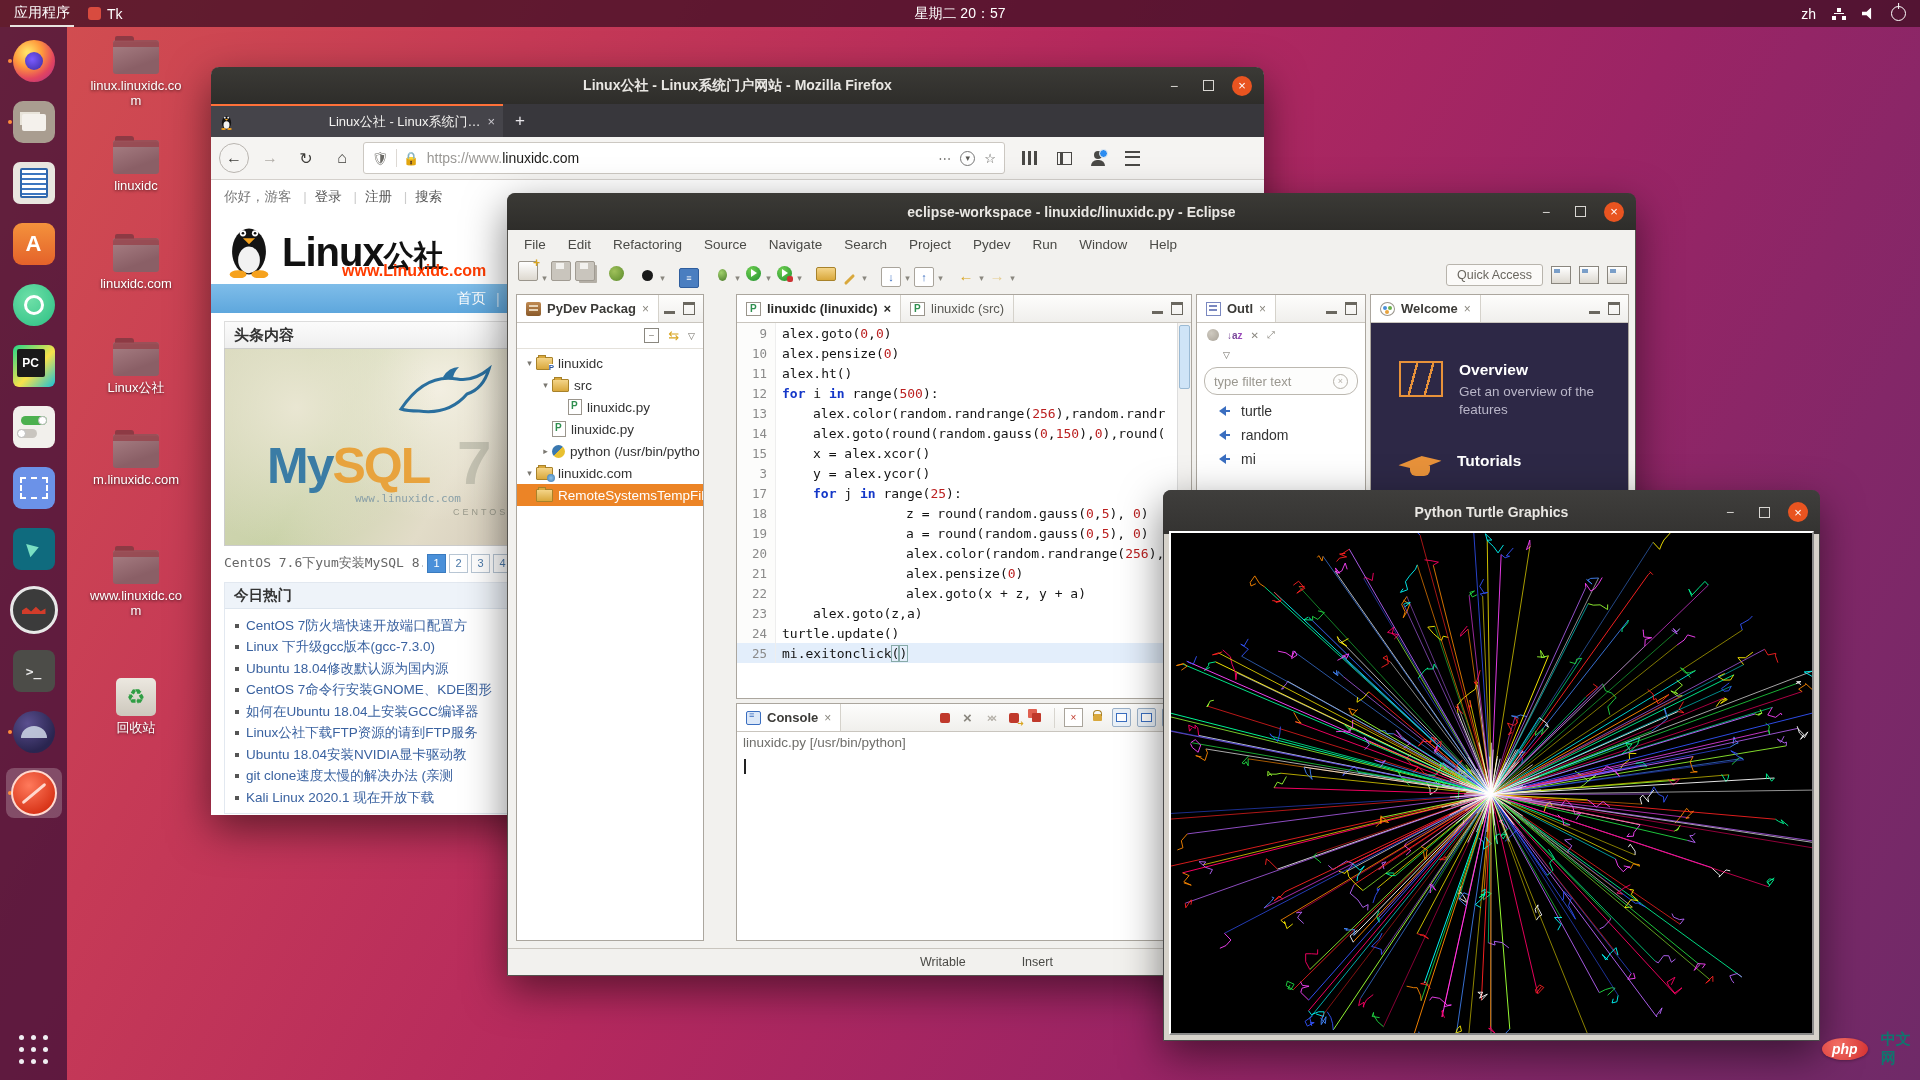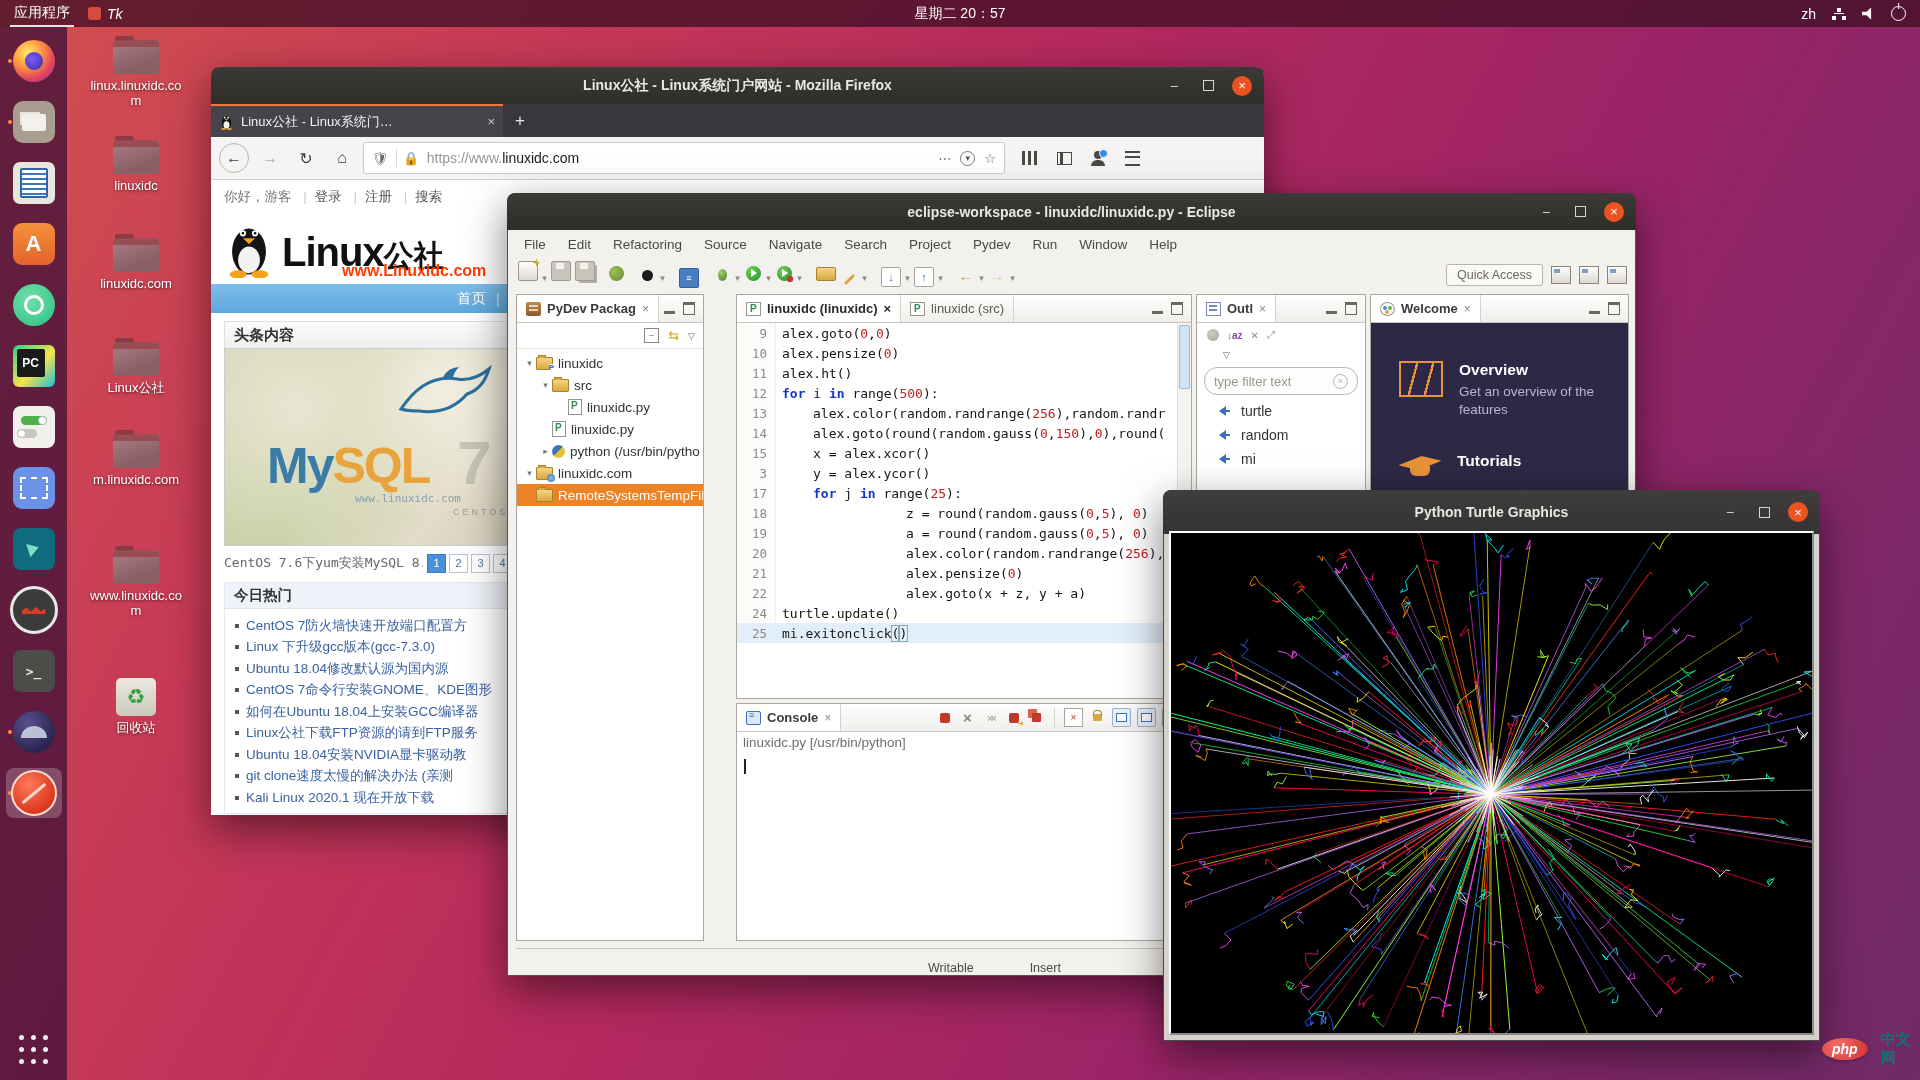--- a/index.html
+++ b/index.html
@@ -4,21 +4,21 @@
 <style>
   html,body{margin:0;padding:0;width:1920px;height:1080px;overflow:hidden;
     font-family:"Liberation Sans",sans-serif;-webkit-font-smoothing:antialiased;}
   body{background:linear-gradient(118deg,#d3504f 0%,#c63a56 22%,#b5295e 45%,#9b2465 68%,#832768 84%,#6f2a68 100%);position:relative;}
 
   
   #topbar{position:absolute;left:0;top:0;width:1920px;height:27px;background:rgba(66,15,37,.78);
     color:#fff;font-size:14px;display:flex;align-items:center;z-index:50;}
   #topbar .tb-left{display:flex;align-items:center;gap:14px;padding-left:10px;}
   .tb-apps{padding:3px 4px;border-bottom:2px solid #e8e4e0;}
-  .tb-appname{display:flex;align-items:center;gap:6px;font-style:italic;}
+  .tb-appname{display:flex;align-items:center;gap:6px;}
   .tk-dot{width:13px;height:13px;border-radius:3px;background:#d84b3f;display:inline-block;}
   .tb-center{position:absolute;left:0;right:0;text-align:center;font-size:14px;pointer-events:none;}
   .tb-right{margin-left:auto;display:flex;align-items:center;gap:16px;padding-right:14px;}
   .net-icon{width:14px;height:12px;position:relative;display:inline-block;}
   .net-icon i{position:absolute;width:4px;height:4px;background:#fff;}
   .net-icon i:nth-child(1){left:5px;top:0;}
   .net-icon i:nth-child(2){left:0;bottom:0;}
   .net-icon i:nth-child(3){right:0;bottom:0;}
   .net-icon::after{content:"";position:absolute;left:2px;right:2px;top:5px;height:1.5px;background:#fff;}
   .vol-icon{width:13px;height:12px;display:inline-block;background:#fff;
@@ -83,21 +83,21 @@
   .win-ctrls{margin-left:auto;display:flex;align-items:center;gap:14px;padding-right:12px;z-index:2;}
   .wc{width:20px;height:20px;display:flex;align-items:center;justify-content:center;color:#d8d6d2;font-size:14px;}
   .wc-max i{width:9px;height:9px;border:1.6px solid #d8d6d2;display:block;}
   .wc-close{background:#e95420;border-radius:50%;color:#fff;font-size:13px;}
 
   
   #firefox{left:211px;top:67px;width:1053px;height:748px;z-index:10;background:#fff;}
   #ff-tabs{height:33px;background:#38373c;display:flex;align-items:stretch;}
   .ff-tab{width:292px;background:#45444a;border-top:2px solid #ff7139;display:flex;align-items:center;gap:7px;
     padding:0 8px;color:#f3f2f0;font-size:13px;box-sizing:border-box;}
-  .ff-tab .tab-label{flex:1;white-space:nowrap;overflow:hidden;}
+  .ff-tab .tab-label{flex:1;white-space:nowrap;overflow:hidden;text-align:right;}
   .tab-close{color:#c9c7cd;font-size:13px;}
   .ff-newtab{color:#e8e6ea;font-size:17px;display:flex;align-items:center;padding:0 12px;}
   #ff-nav{height:42px;background:#f5f4f2;border-bottom:1px solid #d4d0cc;display:flex;align-items:center;padding:0 8px;gap:6px;}
   .nav-btn{width:30px;height:30px;display:flex;align-items:center;justify-content:center;color:#3e3d3a;font-size:16px;}
   .nav-back{border:1px solid #b9b5b0;border-radius:50%;width:30px;height:30px;box-sizing:border-box;}
   .nav-fwd{color:#b0aca7;}
   #ff-urlbar{flex:1;height:30px;background:#fff;border:1px solid #ccc8c2;border-radius:3px;display:flex;align-items:center;
     padding:0 8px;gap:7px;font-size:14px;color:#3a3a38;max-width:624px;}
   .url-shield,.url-lock{color:#6a6965;font-size:13px;}
   .url-sep{width:1px;height:18px;background:#ddd9d4;}
@@ -290,21 +290,21 @@
   .wl-title{font-weight:bold;font-size:15.5px;margin-bottom:4px;}
   .wl-sub{color:#b9b6c8;font-size:13.5px;line-height:1.3;width:150px;}
   .wl-map{width:40px;height:32px;border:2.5px solid #e8923a;position:relative;background:
     linear-gradient(105deg,transparent 31%,#e8923a 31% 36%,transparent 36% 64%,#e8923a 64% 69%,transparent 69%);}
   .wl-cap{width:42px;height:30px;position:relative;}
   .wl-cap::before{content:"";position:absolute;left:0;top:4px;width:42px;height:14px;background:#e8923a;transform:skewX(-18deg) rotate(-6deg);clip-path:polygon(50% 0,100% 50%,50% 100%,0 50%);}
   .wl-cap::after{content:"";position:absolute;left:11px;top:14px;width:20px;height:10px;background:#e8923a;border-radius:0 0 6px 6px;}
 
   
   #ec-status{position:absolute;left:0;right:0;bottom:0;height:26px;background:#f2f1ee;border-top:1px solid #c9c5be;
-    display:flex;align-items:flex-end;font-size:12.5px;color:#4a4a46;margin-left:8px;}
+    display:flex;align-items:center;font-size:12.5px;color:#4a4a46;}
   #ec-status .cell{padding:0 14px;}
   #st-writable{margin-left:398px;}
   #st-insert{margin-left:28px;}
 
   
   #turtle{left:1163px;top:490px;width:657px;height:551px;z-index:30;background:#d6d2ca;border:1px solid #4a4a4a;box-sizing:border-box;border-radius:8px 8px 0 0;}
   #turtle .titlebar{background:linear-gradient(#3f3e3c,#343331);margin:-1px -1px 0 -1px;height:44px;}
   #turtle-canvas-frame{position:absolute;left:5px;right:5px;top:40px;bottom:5px;background:#000;border:2px solid #fff;border-right-color:#8a8a8a;border-bottom-color:#8a8a8a;}
   #burst{position:absolute;left:0;top:0;width:100%;height:100%;}
 
@@ -693,20 +693,21 @@
           <div class="cl"><span class="ln">13</span><span class="src" style="padding-left: 37px;"><span class="tk-p">alex.color(random.randrange(</span><span class="tk-n">256</span><span class="tk-p">),random.randr</span></span></div>
           <div class="cl"><span class="ln">14</span><span class="src" style="padding-left: 37px;"><span class="tk-p">alex.goto(round(random.gauss(</span><span class="tk-n">0</span><span class="tk-p">,</span><span class="tk-n">150</span><span class="tk-p">),</span><span class="tk-n">0</span><span class="tk-p">),round(</span></span></div>
           <div class="cl"><span class="ln">15</span><span class="src" style="padding-left: 37px;"><span class="tk-p">x = alex.xcor()</span></span></div>
           <div class="cl"><span class="ln">3</span><span class="src" style="padding-left: 37px;"><span class="tk-p">y = alex.ycor()</span></span></div>
           <div class="cl"><span class="ln">17</span><span class="src" style="padding-left: 37px;"><span class="tk-k">for</span><span class="tk-p"> j </span><span class="tk-k">in</span><span class="tk-p"> range(</span><span class="tk-n">25</span><span class="tk-p">):</span></span></div>
           <div class="cl"><span class="ln">18</span><span class="src" style="padding-left: 130px;"><span class="tk-p">z = round(random.gauss(</span><span class="tk-n">0</span><span class="tk-p">,</span><span class="tk-n">5</span><span class="tk-p">), </span><span class="tk-n">0</span><span class="tk-p">)</span></span></div>
           <div class="cl"><span class="ln">19</span><span class="src" style="padding-left: 130px;"><span class="tk-p">a = round(random.gauss(</span><span class="tk-n">0</span><span class="tk-p">,</span><span class="tk-n">5</span><span class="tk-p">), </span><span class="tk-n">0</span><span class="tk-p">)</span></span></div>
           <div class="cl"><span class="ln">20</span><span class="src" style="padding-left: 130px;"><span class="tk-p">alex.color(random.randrange(</span><span class="tk-n">256</span><span class="tk-p">),</span></span></div>
           <div class="cl"><span class="ln">21</span><span class="src" style="padding-left: 130px;"><span class="tk-p">alex.pensize(</span><span class="tk-n">0</span><span class="tk-p">)</span></span></div>
           <div class="cl"><span class="ln">22</span><span class="src" style="padding-left: 130px;"><span class="tk-p">alex.goto(x + z, y + a)</span></span></div>
+          <div class="cl"><span class="ln">23</span><span class="src" style="padding-left: 37px;"><span class="tk-p">alex.goto(z,a)</span></span></div>
           <div class="cl"><span class="ln">24</span><span class="src" style="padding-left: 6px;"><span class="tk-p">turtle.update()</span></span></div>
           <div class="cl cur"><span class="ln">25</span><span class="src" style="padding-left: 6px;"><span class="tk-p">mi.exitonclick</span><span class="tk-br">(</span><span class="tk-br">)</span></span></div>
         </div>
       <div id="ed-scroll">
           <div id="ed-thumb"></div>
         </div>
     </div>
 
     <div class="panel" id="ec-console">
       <div class="view-tabs">

